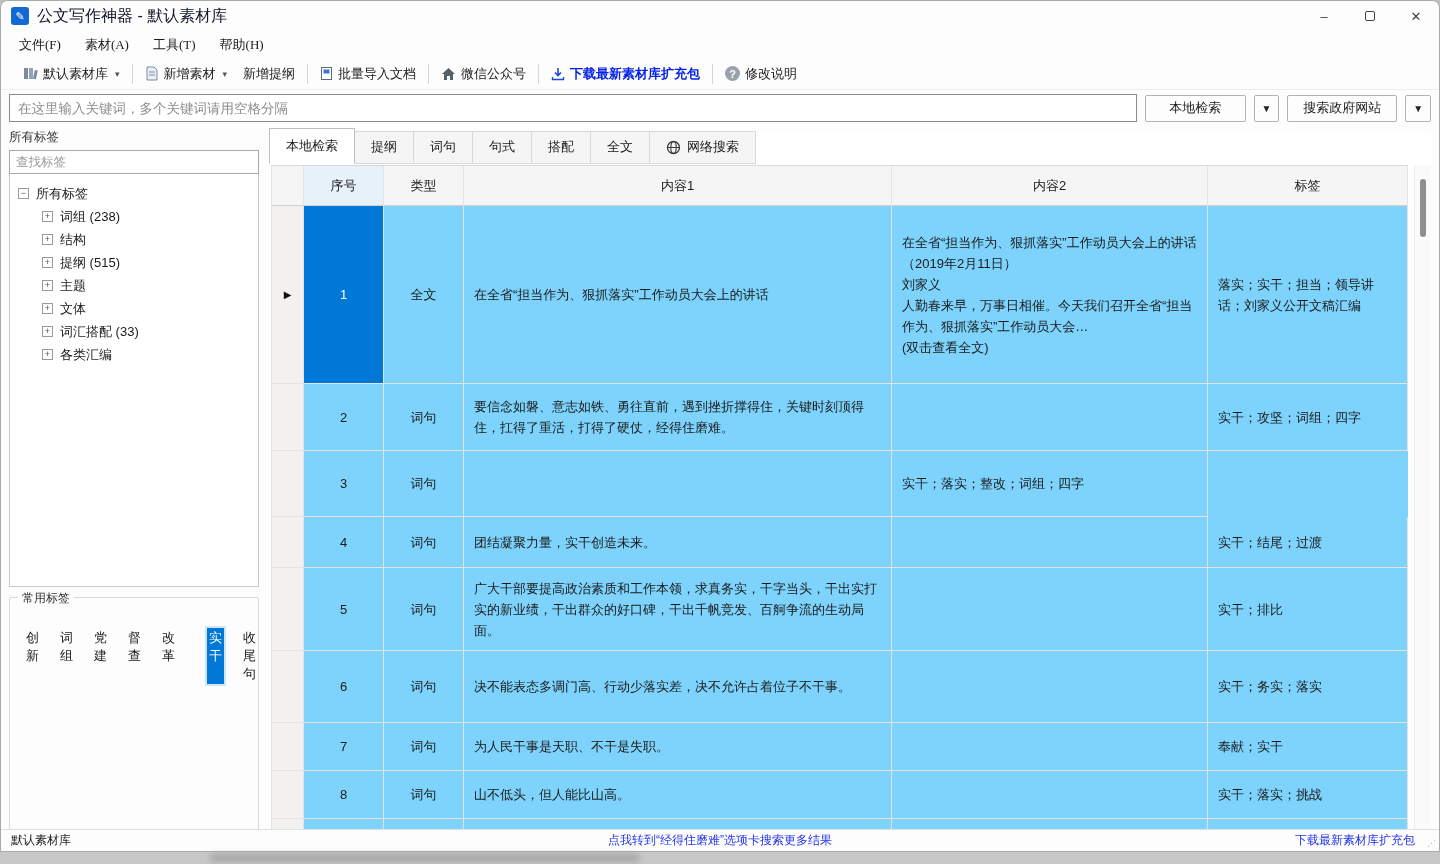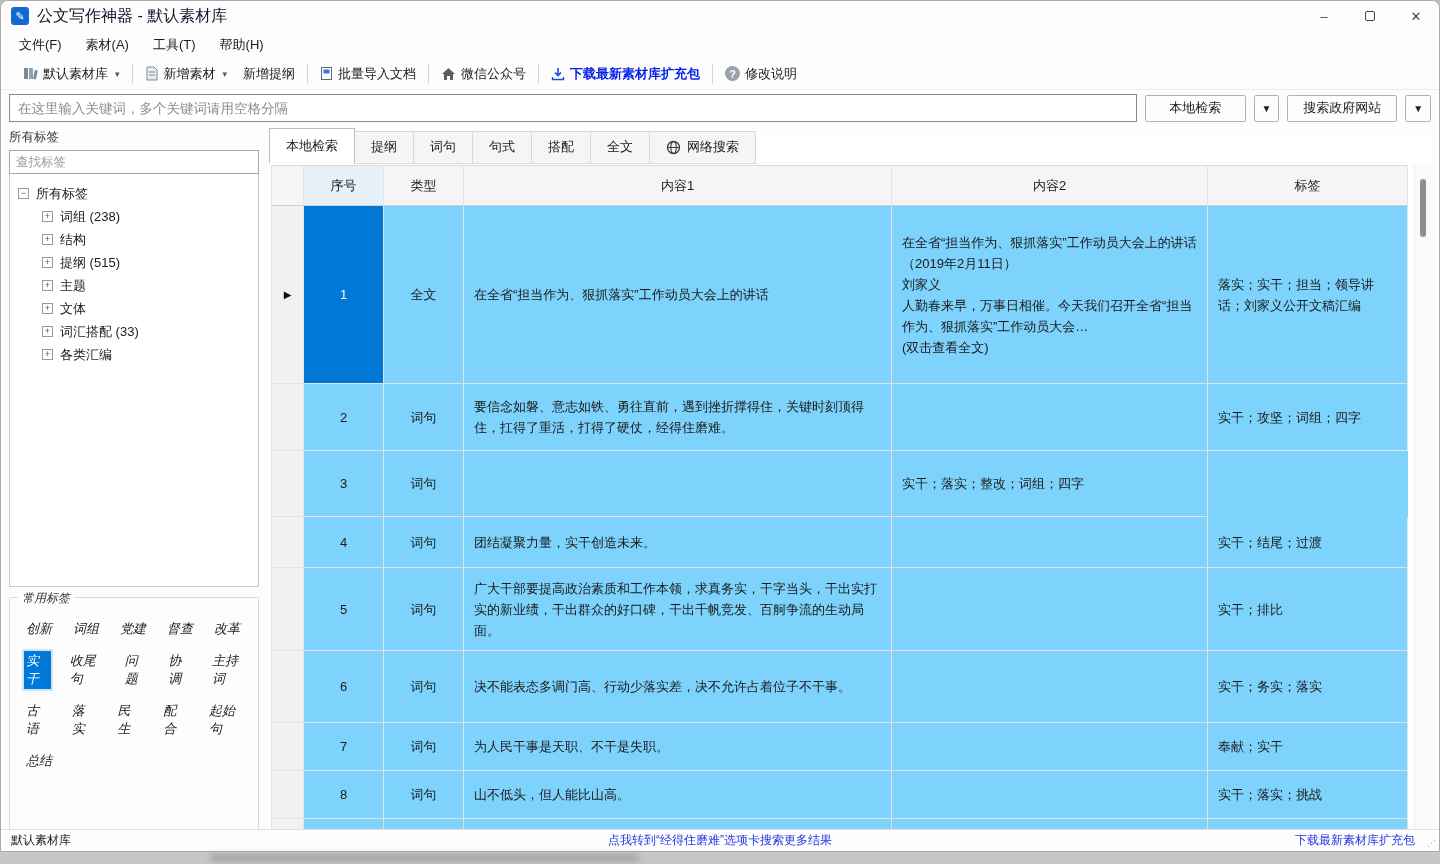--- a/index.html
+++ b/index.html
@@ -13,21 +13,21 @@
   .app-icon { width:18px; height:18px; background:#1269d3; border-radius:3px; color:#fff;
     font-size:11px; display:flex; align-items:center; justify-content:center; margin-right:8px; }
   .title-text { font-size:16px; color:#0f172a; }
   .win-controls { margin-left:auto; display:flex; height:30px; }
   .win-btn { width:46px; height:30px; display:flex; align-items:center; justify-content:center;
     color:#444; font-size:13px; }
   .max-box { width:10px; height:10px; border:1.2px solid #444; border-radius:2px; display:inline-block; }
 
   
   .menubar { height:27px; display:flex; align-items:center; gap:24px; padding-left:18px; background:#fdfdfd; }
-  .menu-item { color:#1a1a1a; }
+  .menu-item { color:#1a1a1a;font-family:Liberation Serif, serif; }
 
   
   .toolbar { height:32px; display:flex; align-items:center; padding-left:14px; background:#fdfdfd;
     border-bottom:1px solid #ececec; }
   .tool-item { display:flex; align-items:center; gap:5px; padding:0 8px; height:26px; color:#1a1a1a; }
   .tool-sep { width:1px; height:20px; background:#d6d6d6; margin:0 4px; }
   .tool-caret { font-size:9px; color:#555; margin-left:2px; }
   .tool-link { color:#0522e8; font-weight:600; }
   .icon-svg { display:inline-flex; }
   .help-circle { width:15px; height:15px; border-radius:50%; background:#9aa3ad; color:#fff;
@@ -52,24 +52,24 @@
   .find-input::placeholder { color:#9a9a9a; }
   .tree-box { border:1px solid #c9c9c9; border-top:none; height:413px; background:#fff; padding:8px 0 0 8px; overflow:hidden; }
   .tree-row { display:flex; align-items:center; height:23px; gap:7px; }
   .tree-row.child { padding-left:24px; }
   .expander { width:11px; height:11px; border:1px solid #9a9a9a; background:#fff; color:#555;
     font-size:9px; line-height:9px; display:flex; align-items:center; justify-content:center; flex:none; }
   .tree-label { color:#1a1a1a; }
 
   
   .tag-group { margin-top:10px; border:1px solid #d9d9d9; border-radius:2px; height:237px;
-    padding:14px 10px 0 14px; position:relative; background:#fdfdfd;font-style:italic; }
+    padding:14px 10px 0 14px; position:relative; background:#fdfdfd; }
   .tag-legend { position:absolute; top:-8px; left:8px; background:#fdfdfd; padding:0 4px;
     font-size:12px; color:#333; }
-  .tag-rows { display:flex; flex-direction:column; gap:12px; margin-top:7px; }
+  .tag-rows { display:flex; flex-direction:row; gap:30px; margin-top:16px; }
   .tag-row { display:flex; gap:17px; }
   .tag { color:#1a1a1a; padding:1px 2px; cursor:default; }
   .tag.selected { background:#0078d7; color:#fff; box-shadow:0 0 0 2px #cde5f7; }
 
   
   .main { position:absolute; left:268px; top:131px; right:8px; bottom:22px; background:#fff; }
   .tabs { display:flex; align-items:flex-end; height:32px; }
   .tab { padding:6px 16px 7px; border:1px solid #d9d9d9; border-left:none; background:#f5f5f5;
     color:#1a1a1a; display:flex; align-items:center; gap:6px; }
   .tab:first-child { border-left:1px solid #d9d9d9; }

